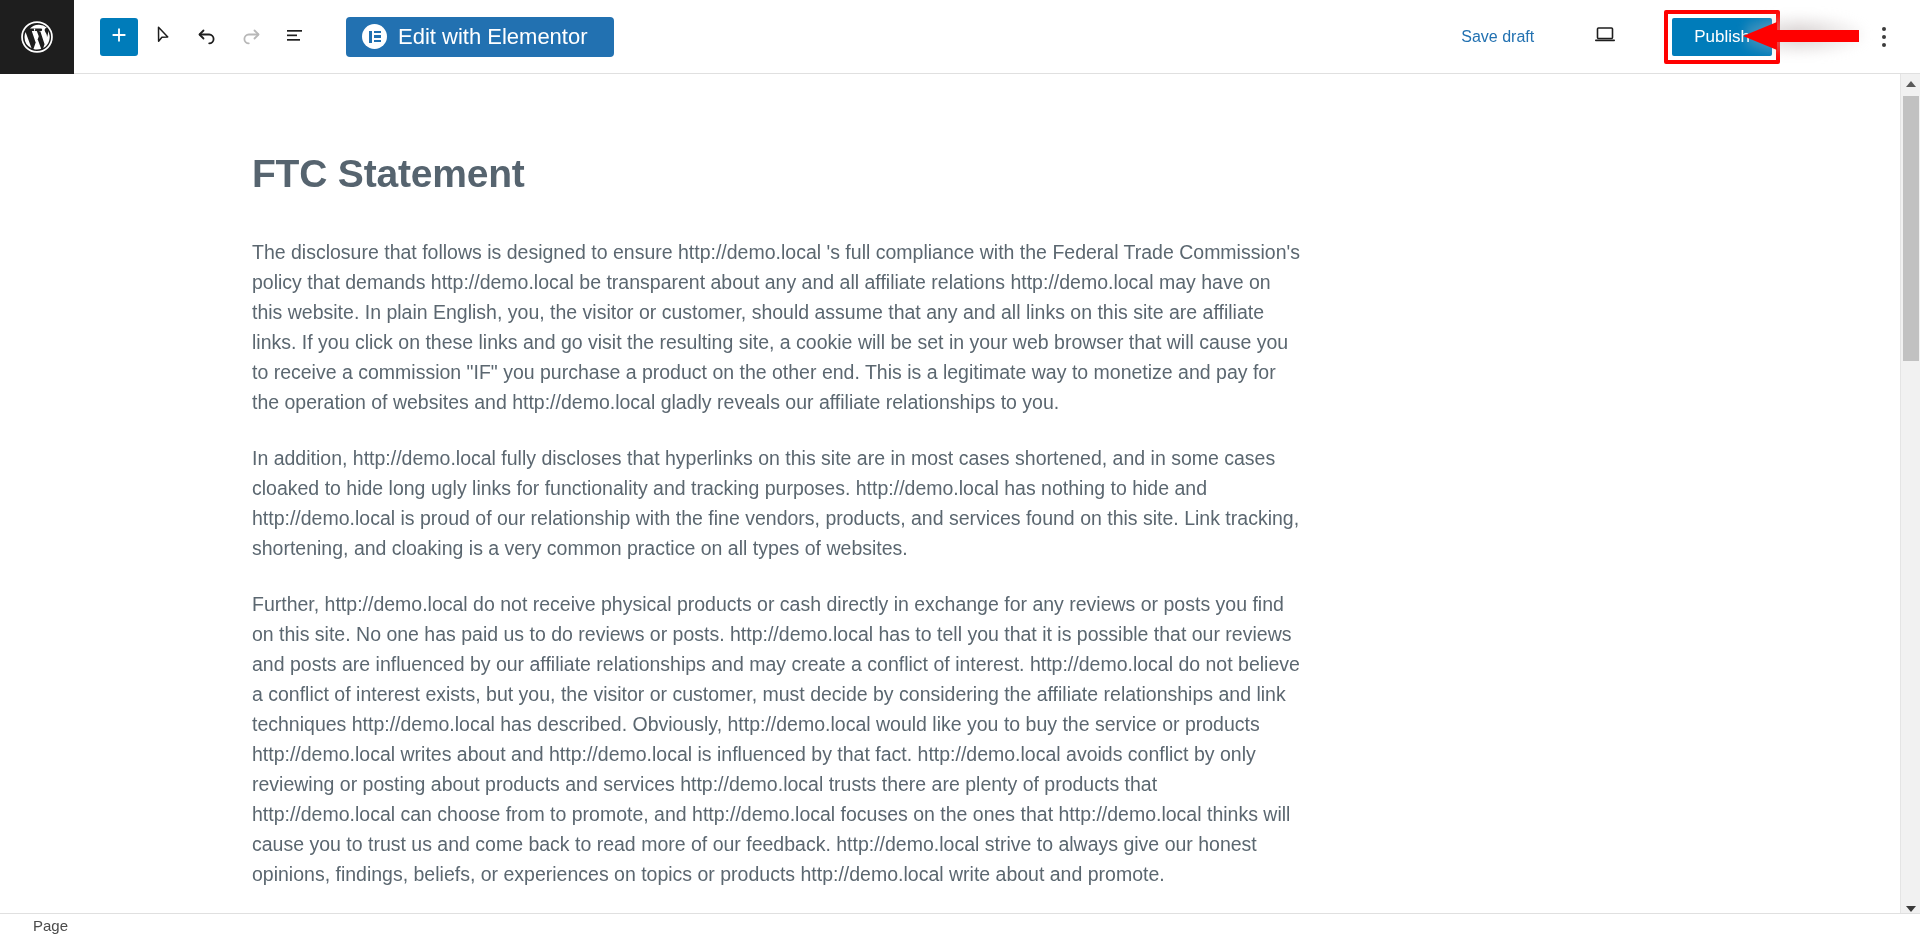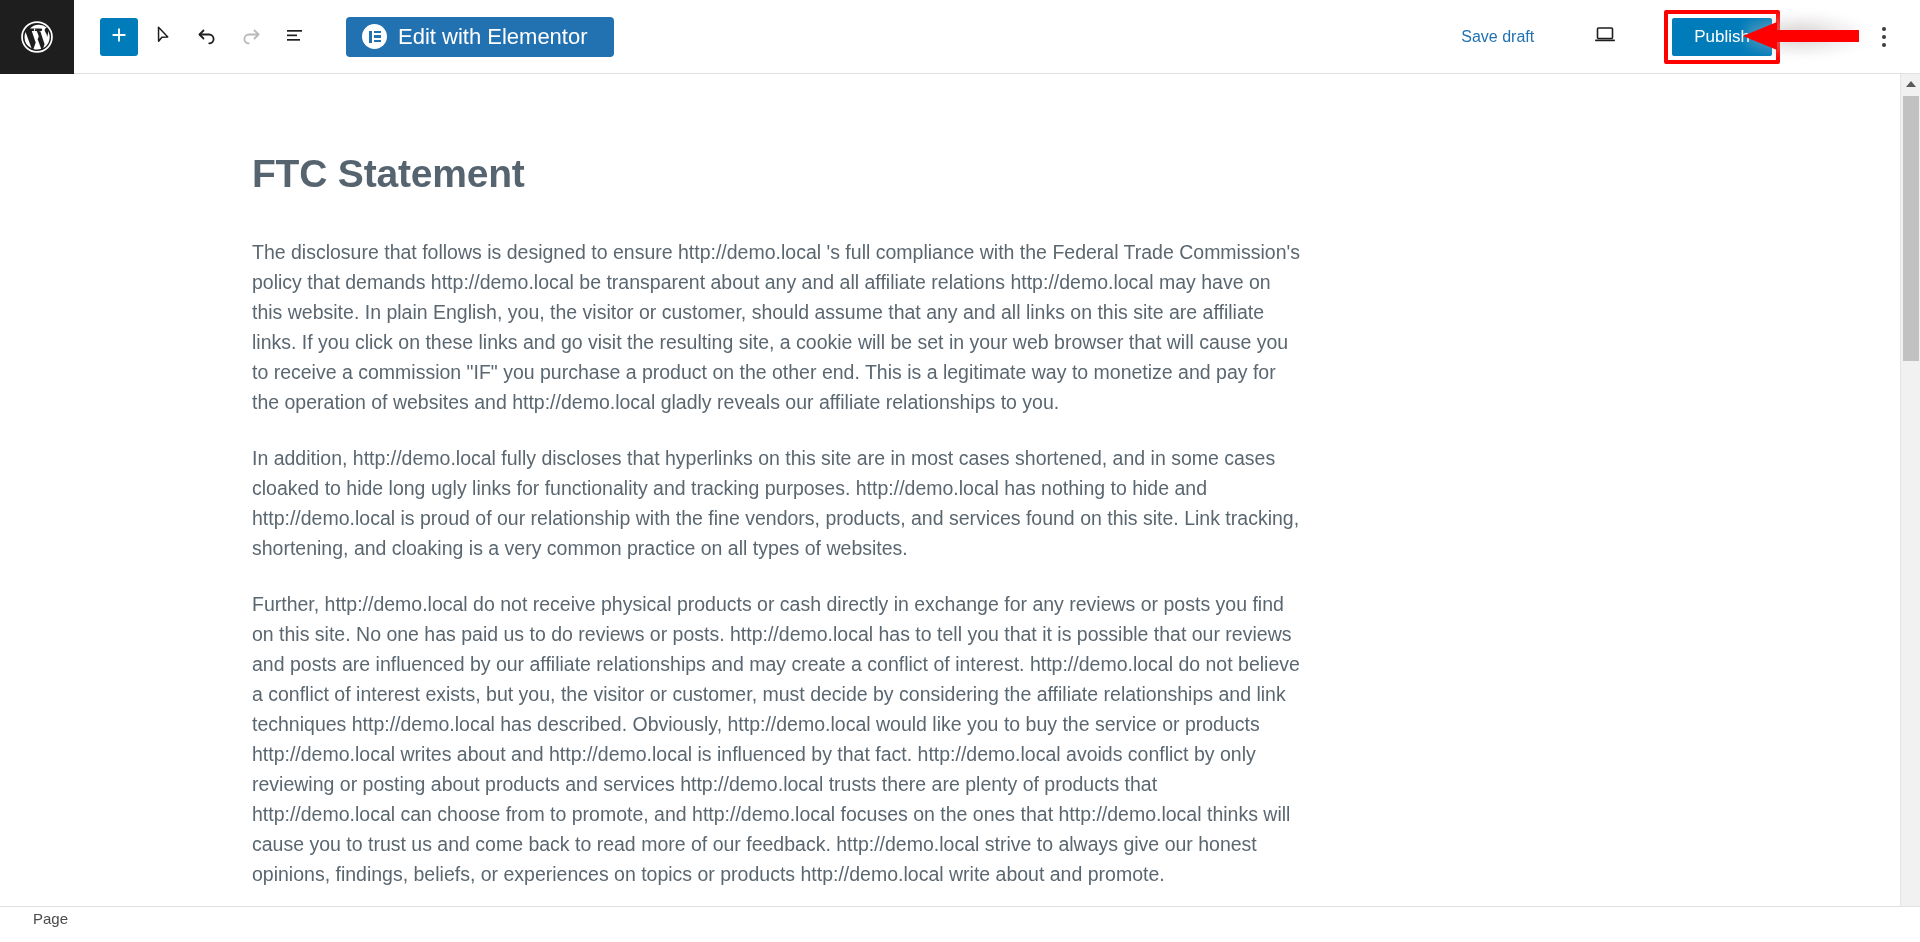--- a/index.html
+++ b/index.html
@@ -255,21 +255,21 @@
     top: 22px; left: 2px;
     width: 16px;
     height: 265px;
     background: #c1c1c1;
     cursor: pointer;
   }
 
   
   .statusbar {
     position: absolute;
-    left: 0; bottom: 13px;
+    left: 0; bottom: 6px;
     width: 1920px;
     height: 23px;
     background: #ffffff;
     border-top: 1px solid #e0e0e0;
     display: flex;
     align-items: center;
     padding-left: 33px;
   }
   .statusbar .bc {
     font-size: 15px;

